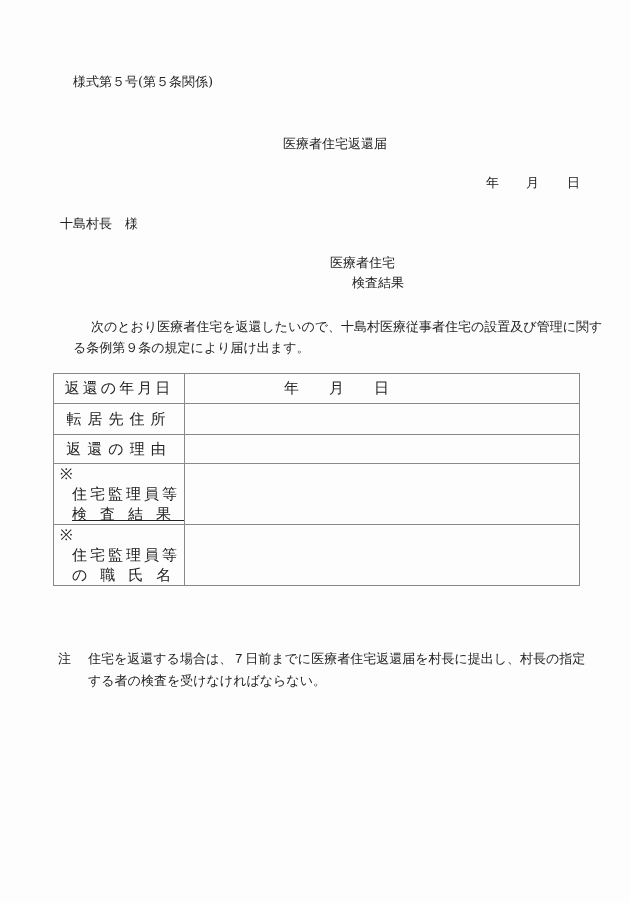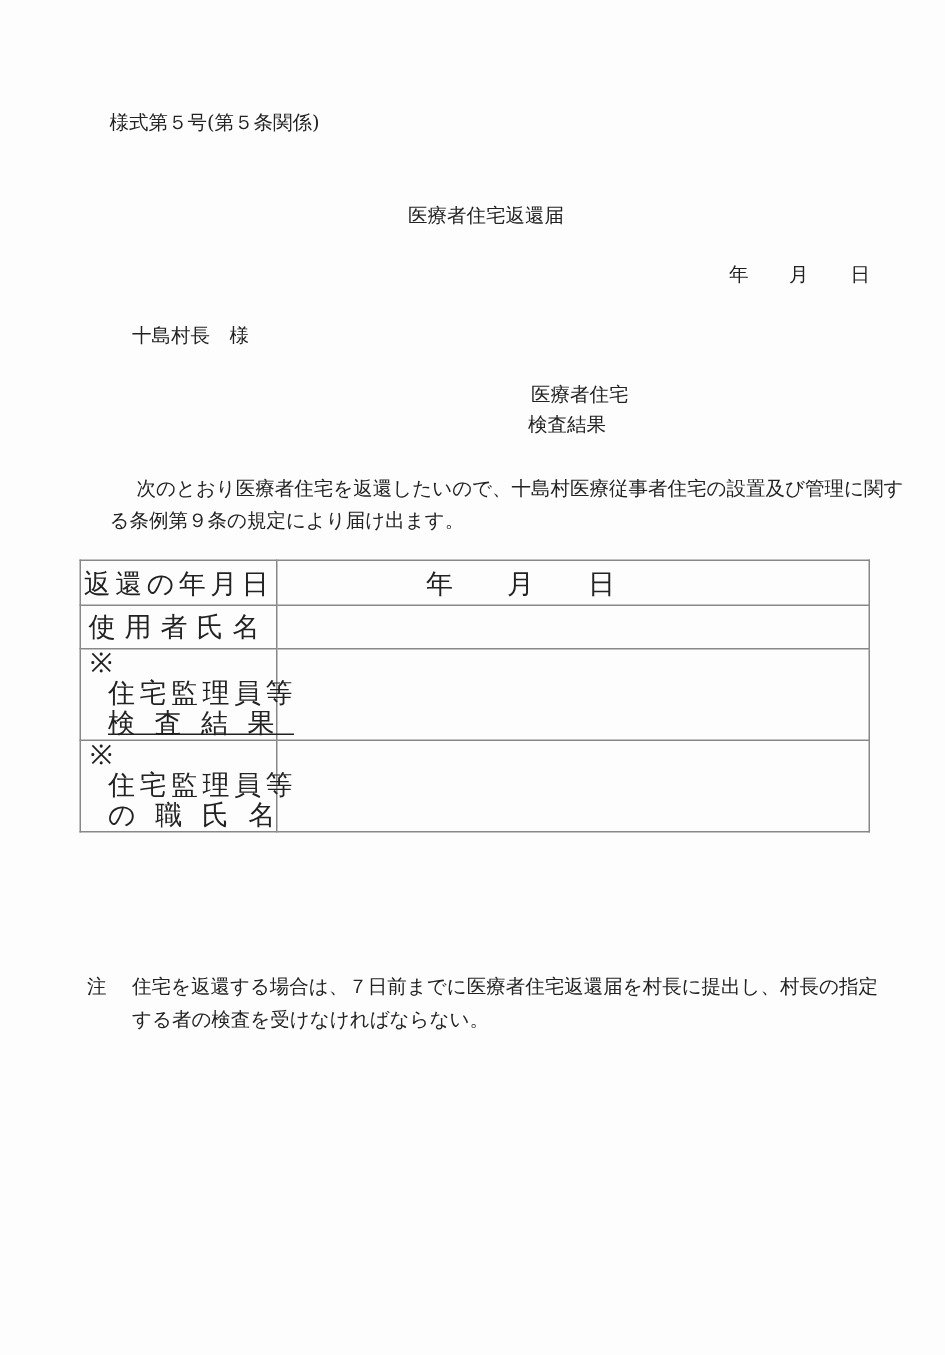--- a/index.html
+++ b/index.html
@@ -3,32 +3,32 @@
 <meta charset="utf-8">
 <style>
   html, body { margin:0; padding:0; background:#fdfdfd; }
   body {
     width:630px; height:903px; position:relative; overflow:hidden;
     font-family: "DejaVu Serif", "Liberation Serif", serif;
     color:#222; font-size:13px;
   }
   .abs { position:absolute; white-space:nowrap; }
   .form-no { left:73px; top:73px; }
-  .doc-title { left:272px; top:135px; }
+  .doc-title { left:283px; top:135px; }
   .date-line { left:486px; top:174px; }
   .date-line span { display:inline-block; }
-  .addressee { left:88px; top:215px; }
-  .applicant1 { left:354px; top:254px; }
+  .addressee { left:60px; top:215px; }
+  .applicant1 { left:330px; top:254px; }
   .applicant2 { left:352px; top:274px; }
   .body-text { left:73px; top:316px; width:535px; white-space:normal; line-height:21px; text-indent:18px; font-size:13px; }
   table.form {
     position:absolute; left:53px; top:373px; width:527px;
     border-collapse:collapse; table-layout:fixed;
   }
-  table.form td { border:1px solid #888; padding:0; vertical-align:middle; font-size:18px; }
+  table.form td { border:1px solid #888; padding:0; vertical-align:middle; font-size:15px; }
   table.form td.label { width:130px; text-align:center; }
   .spaced { letter-spacing:6px; }
   .spaced2 { letter-spacing:3px; }
   .multi { text-align:left !important; line-height:20px; padding-left:6px !important; }
   .multi div { white-space:nowrap; }
   .multi .ind { padding-left:12px; }
   .phone-line { line-height:19px; padding-left:18px; white-space:pre; }
   .val-date { text-align:left; padding-left:99px !important; white-space:pre; }
   .note { left:58px; top:648px; width:540px; white-space:normal; line-height:22px; font-size:13px; }
   .note .prefix { position:absolute; left:0; top:0; }
@@ -49,22 +49,26 @@
 <div class="abs applicant2">検査結果</div>
 
 <div class="abs body-text">次のとおり医療者住宅を返還したいので、十島村医療従事者住宅の設置及び管理に関する条例第９条の規定により届け出ます。</div>
 
 <table class="form">
   <tbody>
       <tr style="height:30px;">
     <td class="label spaced2">返還の年月日</td>
     <td class="val-date">年　　月　　日</td>
   </tr>
+  <tr style="height:31px;">
+    <td class="label spaced">転居先住所</td>
+    <td></td>
+  </tr>
   <tr style="height:29px;">
-    <td class="label spaced">使用者氏名</td>
+    <td class="label spaced">返還の理由</td>
     <td></td>
   </tr>
   <tr style="height:60px;">
     <td class="label multi">
       <div>※</div>
       <div class="ind spaced2">住宅監理員等</div>
       <div class="ind" style="letter-spacing:13px;text-decoration:underline;">検査結果</div>
     </td>
     <td></td>
   </tr>

